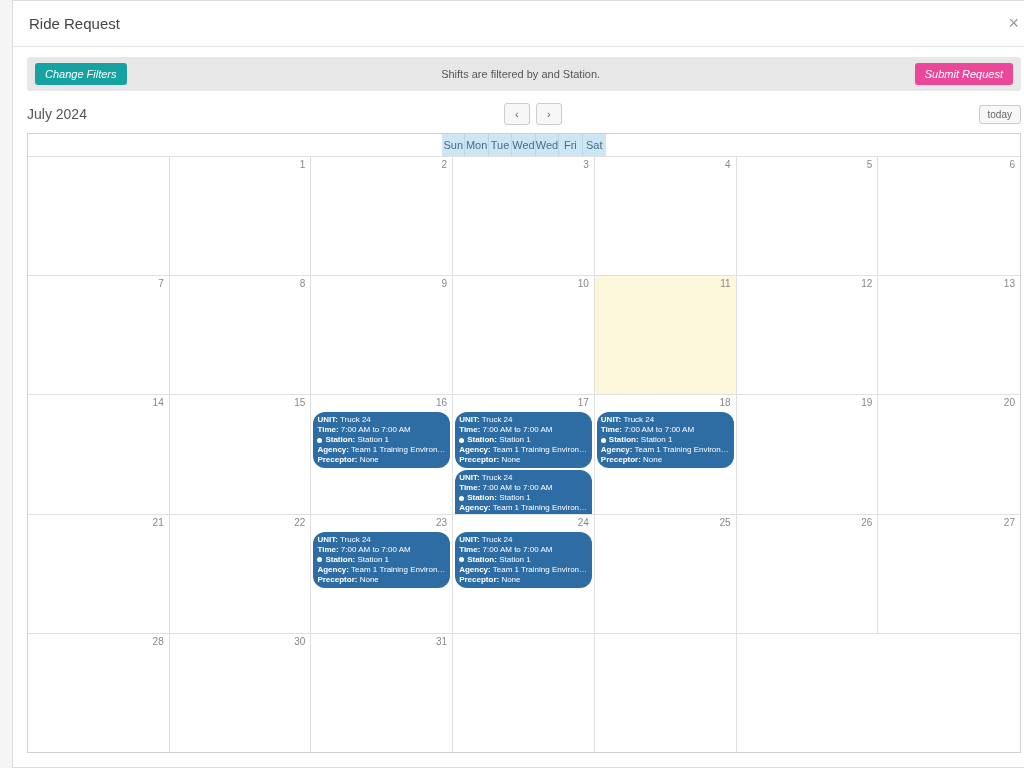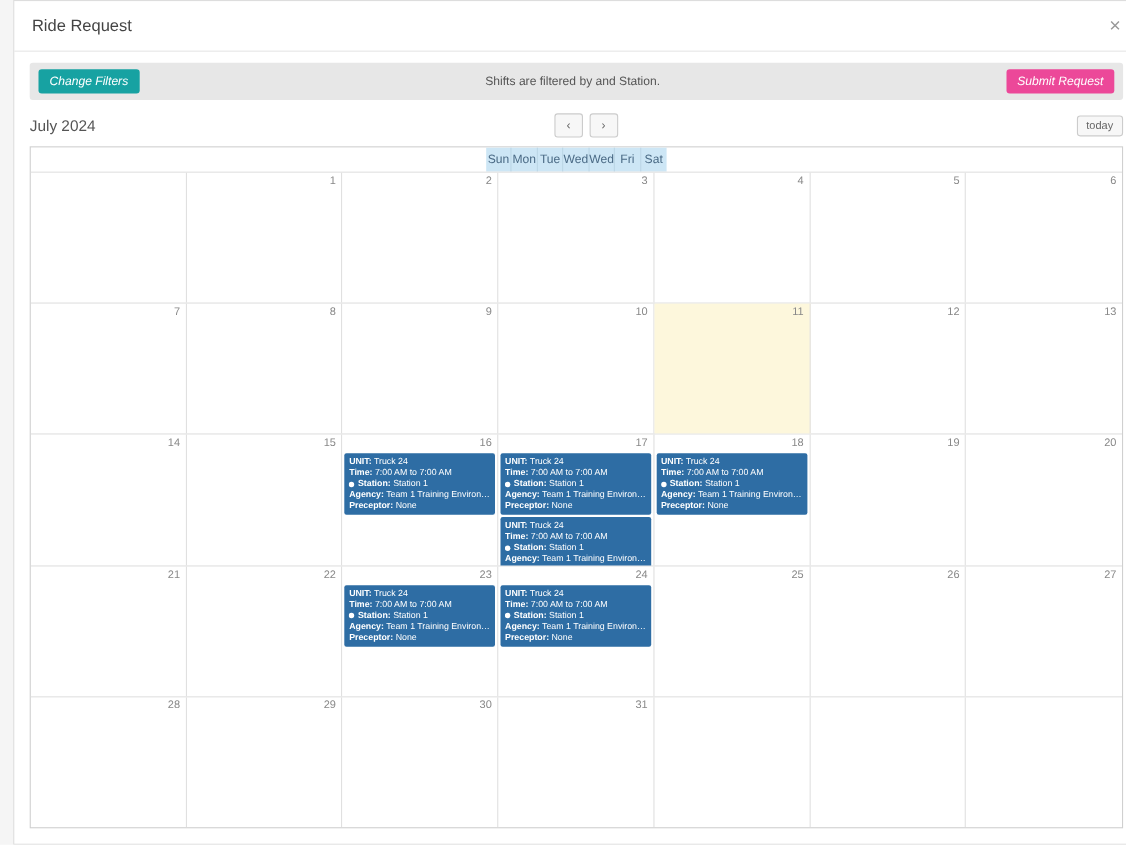--- a/index.html
+++ b/index.html
@@ -134,21 +134,21 @@
     font-size: 10px;
     color: #888;
   }
   .cell.highlight { background: #fdf7dc; }
   .events { margin-top: 15px; display:flex; flex-direction:column; gap:2px;}
   .event {
     background: #2e6da4;
     color: #fff;
     font-size: 8px;
     line-height: 1.25;
-    border-radius: 2px;
+    border-radius: 12px;
     padding: 3px 4px;
     cursor: pointer;
   }
   .event .line { white-space: nowrap; overflow:hidden; text-overflow:ellipsis; }
   .event .bold { font-weight: 600; }
   .dot {
     display:inline-block;
     width:5px;height:5px;border-radius:50%;
     background:#fff;margin-right:3px;vertical-align:middle;
   }
@@ -333,23 +333,20 @@
           </div>
           <div class="cell">
             <span class="daynum">27</span>
           </div>
         </div>
         <div class="week">
           <div class="cell">
             <span class="daynum">28</span>
           </div>
           <div class="cell">
-            <span class="daynum">29</span>
-          </div>
-          <div class="cell">
             <span class="daynum">30</span>
           </div>
           <div class="cell">
             <span class="daynum">31</span>
           </div>
           <div class="cell">
             <span class="daynum"></span>
           </div>
           <div class="cell">
             <span class="daynum"></span>

